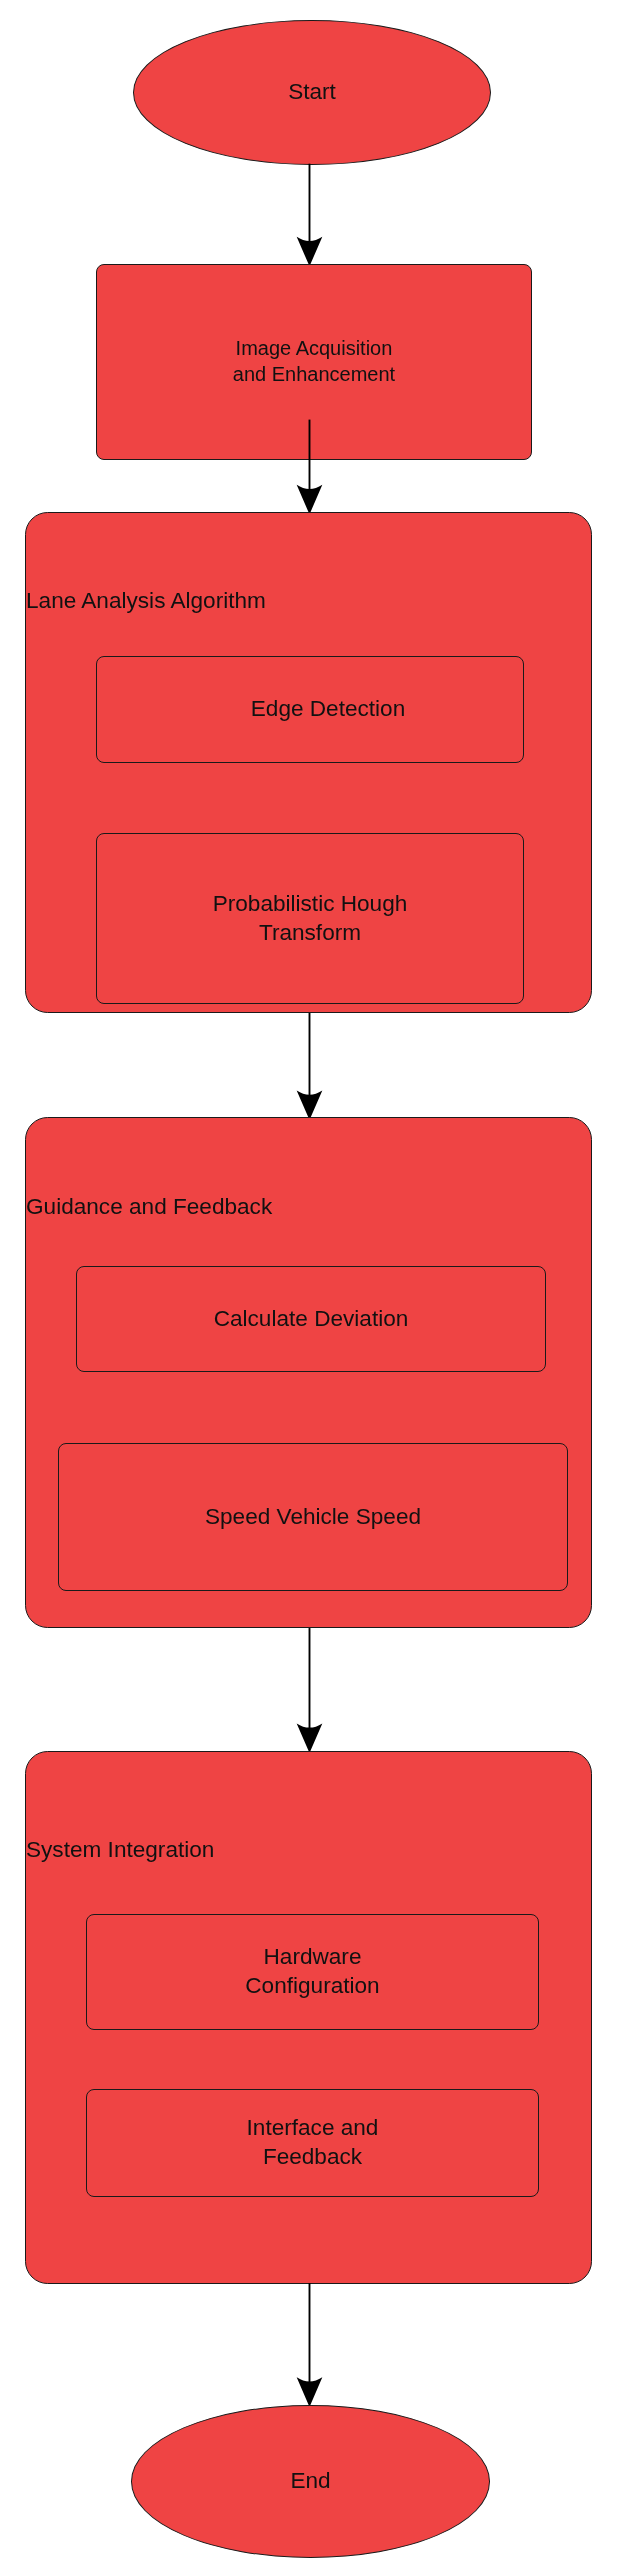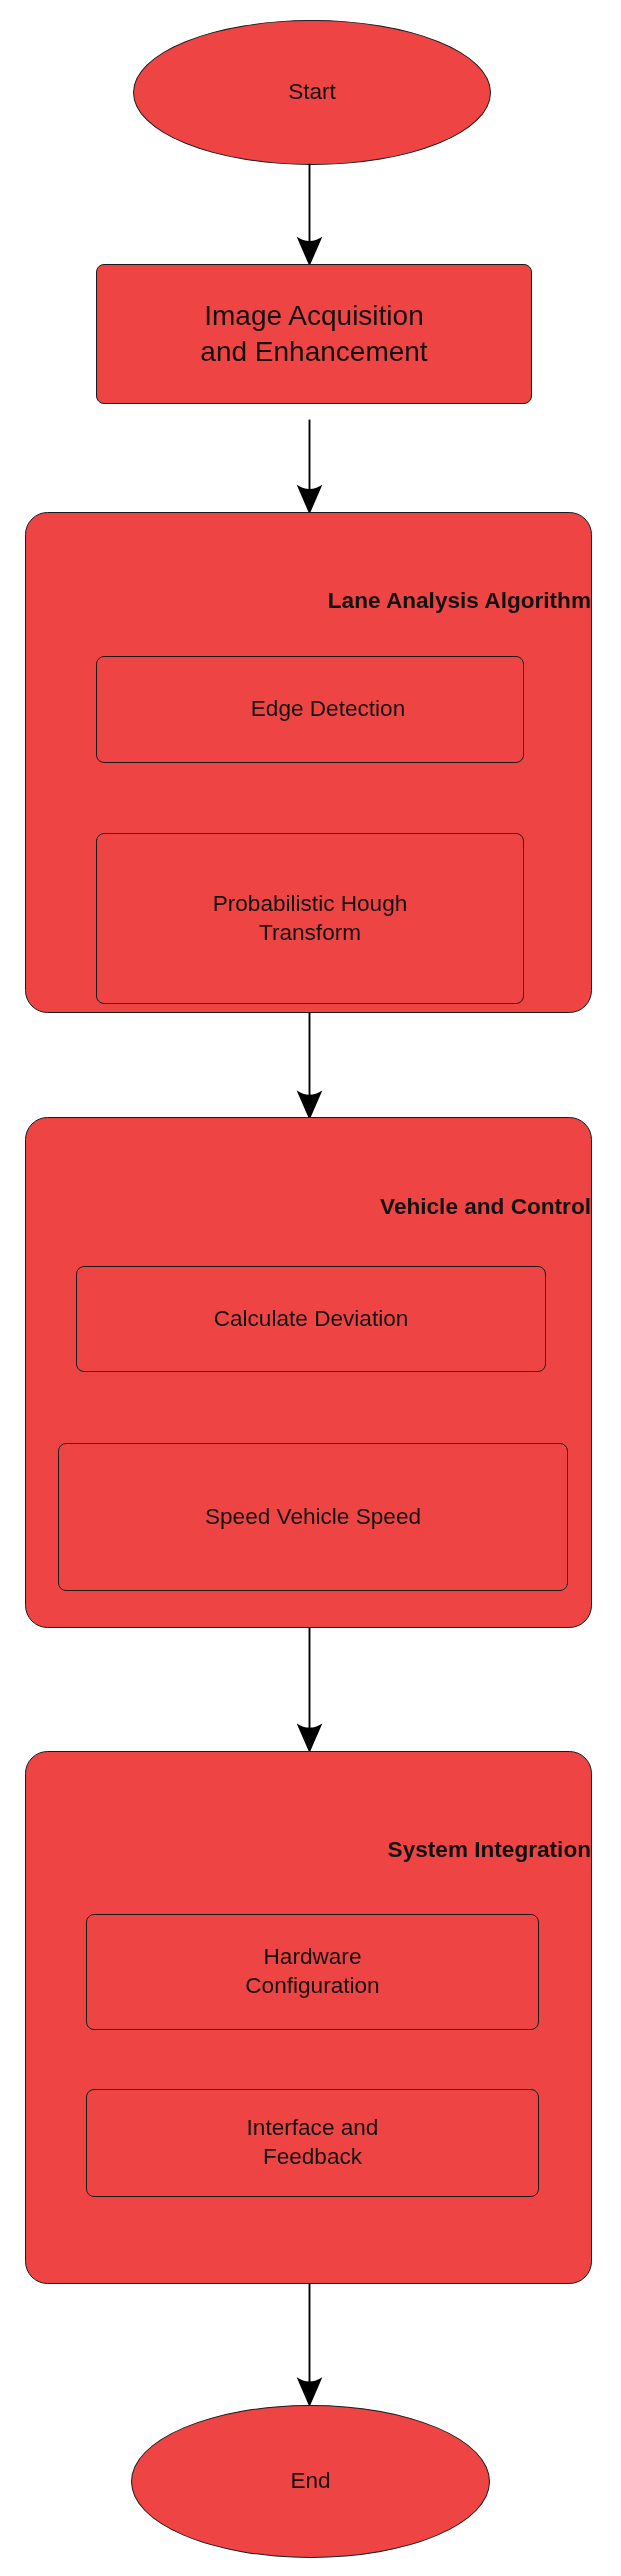--- a/index.html
+++ b/index.html
@@ -39,39 +39,38 @@
     border-radius: 8px;
   }
   .group {
     border-radius: 22.6px;
     display: block;
   }
   .group-title {
     position: absolute;
     left: 0;
     right: 0;
-    text-align: right;
+    text-align: left;
     color: #111111;
     line-height: 1.25;
-    font-weight: bold;
   }
   .connector {
     position: absolute;
     overflow: visible;
   }
   .connector svg {
     display: block;
     overflow: visible;
   }
 
   
   #node-start   { left: 133px; top: 20px;   width: 358px; height: 145px; font-size: 22.6px; }
   #node-end     { left: 131px; top: 2405px; width: 359px; height: 153px; font-size: 22.6px; }
 
-  #node-image-acquisition { left: 96px; top: 264px; width: 436px; height: 140px; font-size: 28px; }
+  #node-image-acquisition { left: 96px; top: 264px; width: 436px; height: 196px; font-size: 20px; }
 
   #group-lane      { left: 25px;  top: 512px;  width: 567px; height: 501px; }
   #group-guidance  { left: 25px;  top: 1117px; width: 567px; height: 511px; }
   #group-system    { left: 25px;  top: 1751px; width: 567px; height: 533px; padding-left: 16px; }
 
   #title-lane      { top: 74px; font-size: 22.6px; }
   #title-guidance  { top: 75px; font-size: 22.6px; }
   #title-system    { top: 84px; font-size: 22.6px; }
 
   #node-edge-detection      { left: 70px; top: 143px; width: 428px; height: 107px; font-size: 22.6px; padding-left: 36px; }
@@ -135,21 +134,21 @@
   </div>
 
   <div class="connector" id="conn-3">
     <svg width="29" height="109" viewBox="0 0 52 192" aria-hidden="true">
       <line x1="26" y1="0" x2="26" y2="170" stroke="#000000" stroke-width="3.4"></line>
       <path d="M 26 192 L 3 139 Q 26 154 49 139 Z" fill="#000000"></path>
     </svg>
   </div>
 
   <div class="node group" id="group-guidance">
-    <div class="group-title" id="title-guidance">Vehicle and Control</div>
+    <div class="group-title" id="title-guidance">Guidance and Feedback</div>
 
     <div class="node process" id="node-calculate-deviation">
       <span>Calculate Deviation</span>
     </div>
 
     <div class="node process" id="node-adjust-speed">
       <span>Speed Vehicle Speed</span>
     </div>
   </div>
 

